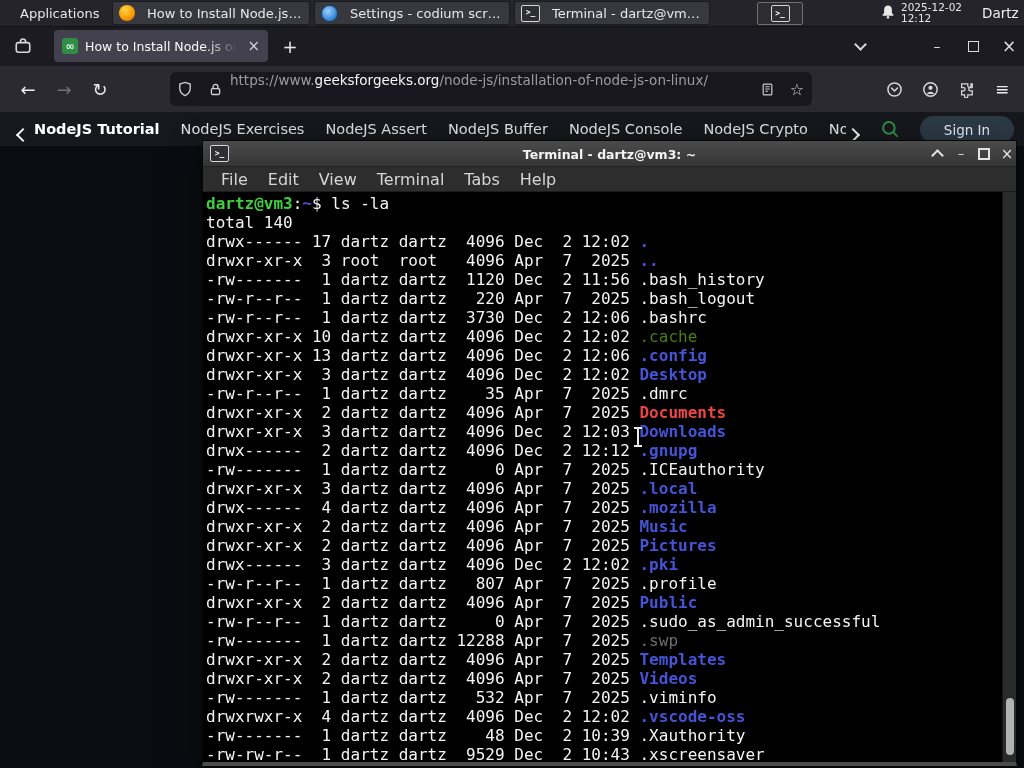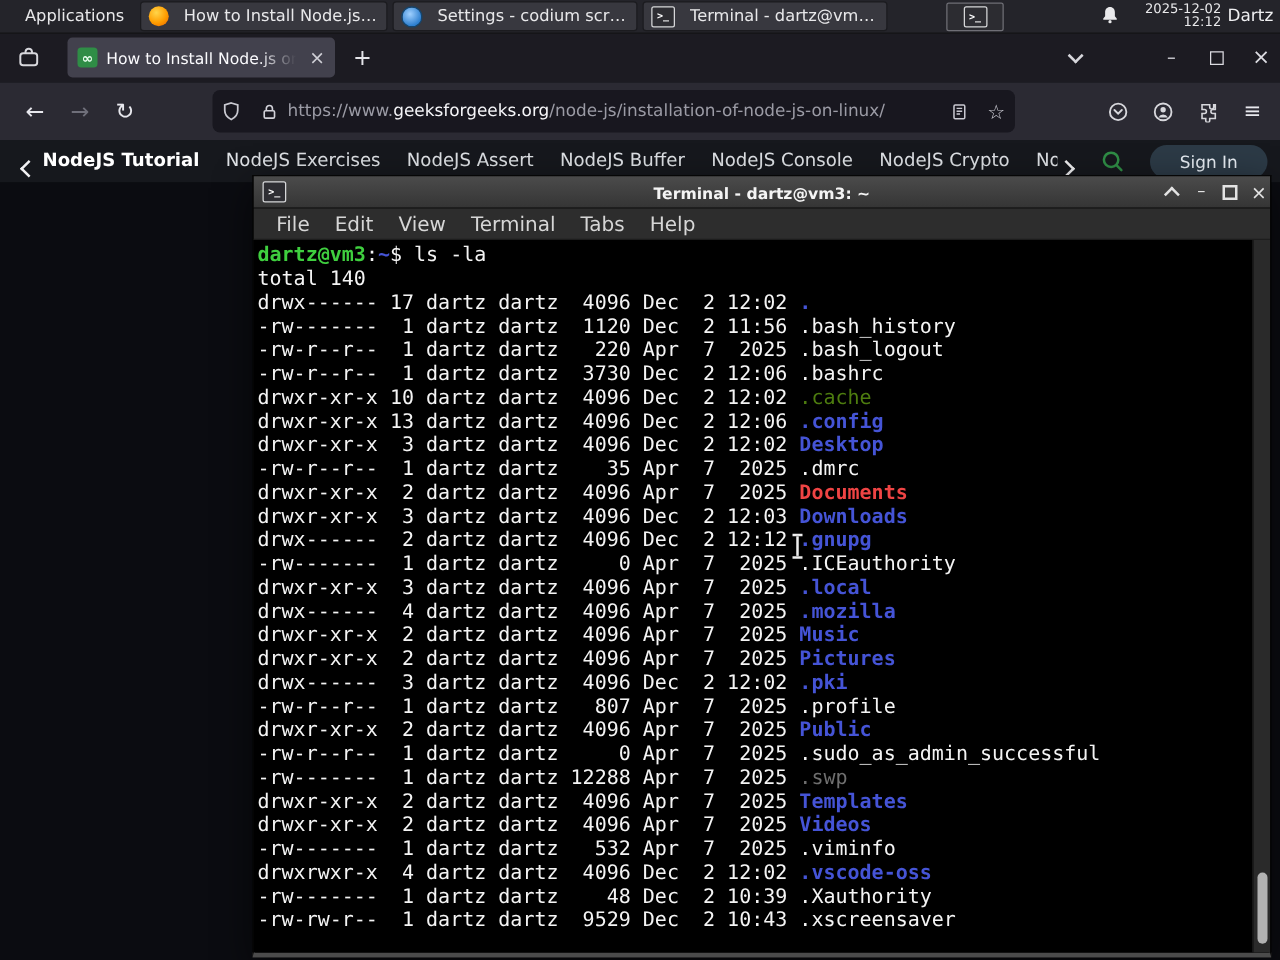--- a/index.html
+++ b/index.html
@@ -18,21 +18,21 @@
     background:radial-gradient(circle at 38% 32%,#ffd54a 0%,#ff9d00 55%,#e66000 100%);}
   .vicon{width:15px;height:15px;border-radius:50%;flex:0 0 auto;
     background:radial-gradient(circle at 40% 35%,#9fd0ff 0%,#2f80d0 70%);border:1px solid #14456e;}
   .term-ico{width:17px;height:15px;background:#2e2e33;border:1px solid #d6d7d9;border-radius:2px;
     display:inline-flex;align-items:center;justify-content:center;flex:0 0 auto;}
   .term-ico i{font:bold 8px/8px "DejaVu Sans Mono",monospace;color:#fff;font-style:normal;}
   #pager{position:absolute;left:757px;top:2px;width:44px;height:21px;border:1px solid #6f6f76;
     border-radius:2px;background:#2c2c31;display:flex;align-items:center;justify-content:center;}
   #bell{position:absolute;left:880px;top:4px;width:18px;height:18px;}
   #clock{position:absolute;left:901px;top:1px;width:76px;height:24px;color:#e9e9eb;
-    font-size:10.5px;line-height:11.5px;text-align:right;display:flex;flex-direction:column;justify-content:center;}
+    font-size:10.5px;line-height:11.5px;text-align:left;display:flex;flex-direction:column;justify-content:center;}
   #user{position:absolute;left:982px;top:1px;height:24px;display:flex;align-items:center;
     color:#f0f0f2;font-size:13.5px;}
 
   
   #browser{position:absolute;left:0;top:26px;width:1024px;height:742px;z-index:1;}
   #tabbar{position:absolute;left:0;top:0;width:1024px;height:40px;background:#1c1b22;}
   .tb-ico{position:absolute;top:7px;width:26px;height:26px;border-radius:4px;display:flex;
     align-items:center;justify-content:center;color:#d7d7dc;}
   #tab{position:absolute;left:54px;top:4px;width:214px;height:32px;background:#42414d;
     border-radius:4px;display:flex;align-items:center;padding:0 8px;box-sizing:border-box;gap:7px;}
@@ -50,21 +50,21 @@
   .winctl{position:absolute;top:7px;width:28px;height:26px;display:flex;align-items:center;
     justify-content:center;color:#dcdce2;font-size:14px;}
   .maxbox{width:9px;height:9px;border:1.5px solid #dcdce2;}
 
   #toolbar{position:absolute;left:0;top:40px;width:1024px;height:46px;background:#2b2a33;
     border-bottom:1px solid #0e0e12;}
   .t-ico{position:absolute;top:7px;width:32px;height:32px;border-radius:4px;display:flex;
     align-items:center;justify-content:center;color:#e8e8ee;font-size:18px;}
   .dim{color:#6f6f7a;}
   #urlbar{position:absolute;left:170px;top:6px;width:642px;height:34px;background:#18171f;
-    border-radius:6px;display:flex;align-items:center;}
+    border-radius:6px;display:flex;}
   #urlbar .u-ico{width:30px;display:flex;align-items:center;justify-content:center;flex:0 0 auto;}
   #urltext{font-size:13.5px;color:#9b9ba5;white-space:nowrap;overflow:hidden;flex:1;}
   #urltext .domain{color:#f6f6f9;}
   .u-right{width:30px;display:flex;align-items:center;justify-content:center;flex:0 0 auto;
     color:#c9c9d1;font-size:15px;}
 
   
   #sitenav{position:absolute;left:0;top:86px;width:1024px;height:34px;background:#16181d;
     border-bottom:1px solid #090a0d;}
   #siteitems{position:absolute;left:34px;top:0;width:812px;height:34px;display:flex;
@@ -294,20 +294,21 @@
         <span class="menu-item">View</span>
         <span class="menu-item">Terminal</span>
         <span class="menu-item">Tabs</span>
         <span class="menu-item">Help</span>
       </div>
 
     <div id="tcontent">
         <div class="tline"><span style="color: rgb(63, 207, 63); font-weight: bold;">dartz@vm3</span><span>:</span><span style="color: rgb(69, 84, 214); font-weight: bold;">~</span><span>$ ls -la</span></div>
         <div class="tline">total 140</div>
         <div class="tline"><span>drwx------ 17 dartz dartz  4096 Dec  2 12:02 </span><span style="color: rgb(69, 84, 214); font-weight: bold;">.</span></div>
+        <div class="tline"><span>drwxr-xr-x  3 root  root   4096 Apr  7  2025 </span><span style="color: rgb(69, 84, 214); font-weight: bold;">..</span></div>
         <div class="tline"><span>-rw-------  1 dartz dartz  1120 Dec  2 11:56 </span><span>.bash_history</span></div>
         <div class="tline"><span>-rw-r--r--  1 dartz dartz   220 Apr  7  2025 </span><span>.bash_logout</span></div>
         <div class="tline"><span>-rw-r--r--  1 dartz dartz  3730 Dec  2 12:06 </span><span>.bashrc</span></div>
         <div class="tline"><span>drwxr-xr-x 10 dartz dartz  4096 Dec  2 12:02 </span><span style="color: #4d7c0f; font-weight: normal;">.cache</span></div>
         <div class="tline"><span>drwxr-xr-x 13 dartz dartz  4096 Dec  2 12:06 </span><span style="color: rgb(69, 84, 214); font-weight: bold;">.config</span></div>
         <div class="tline"><span>drwxr-xr-x  3 dartz dartz  4096 Dec  2 12:02 </span><span style="color: rgb(69, 84, 214); font-weight: bold;">Desktop</span></div>
         <div class="tline"><span>-rw-r--r--  1 dartz dartz    35 Apr  7  2025 </span><span>.dmrc</span></div>
         <div class="tline"><span>drwxr-xr-x  2 dartz dartz  4096 Apr  7  2025 </span><span style="color: #ef4444; font-weight: bold;">Documents</span></div>
         <div class="tline"><span>drwxr-xr-x  3 dartz dartz  4096 Dec  2 12:03 </span><span style="color: rgb(69, 84, 214); font-weight: bold;">Downloads</span></div>
         <div class="tline"><span>drwx------  2 dartz dartz  4096 Dec  2 12:12 </span><span style="color: rgb(69, 84, 214); font-weight: bold;">.gnupg</span></div>

